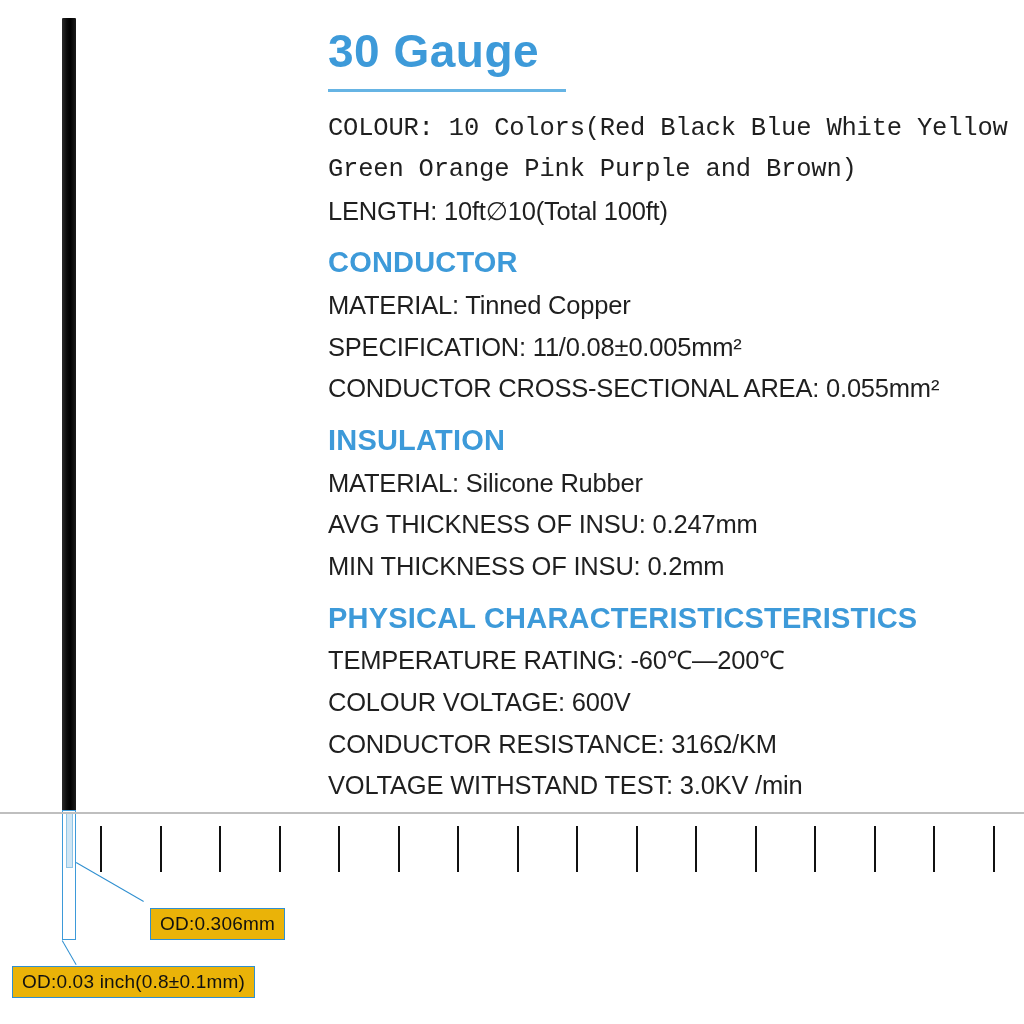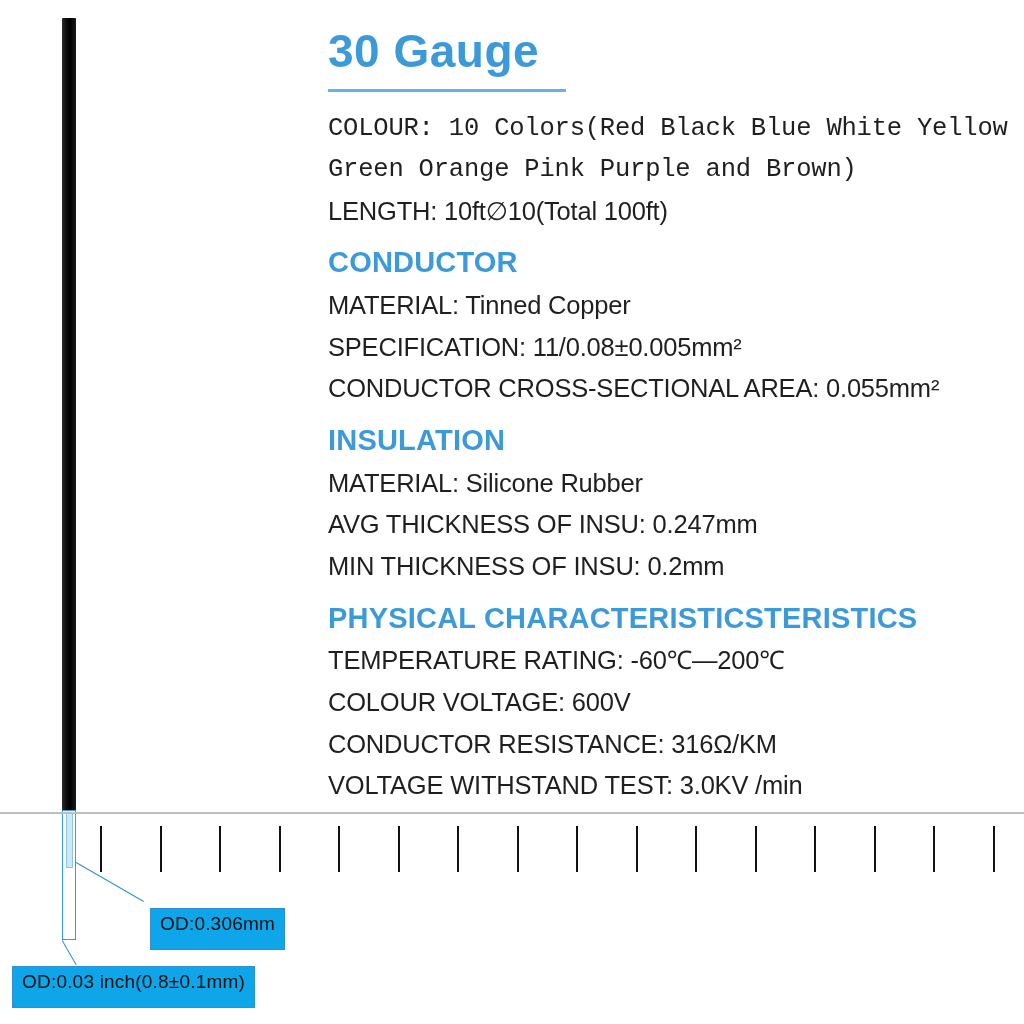--- a/index.html
+++ b/index.html
@@ -56,25 +56,25 @@
   .lead-line {
     position: absolute;
     background: #2f8fd0;
     height: 1.4px;
     transform-origin: left center;
   }
 
   .callout {
     position: absolute;
     border: 1.6px solid #2f8fd0;
-    background: #0ea5e9;
+    background: #eab308;
     color: #111111;
     font-size: 19px;
     letter-spacing: 0.2px;
-    padding: 5px 9px 16px 9px;
+    padding: 5px 9px 6px 9px;
     white-space: nowrap;
     line-height: 1;
   }
   #callout-od-mm { left: 150px; top: 908px; }
   #callout-od-inch { left: 12px; top: 966px; }
 
   
   #ruler {
     position: absolute;
     left: 0;

